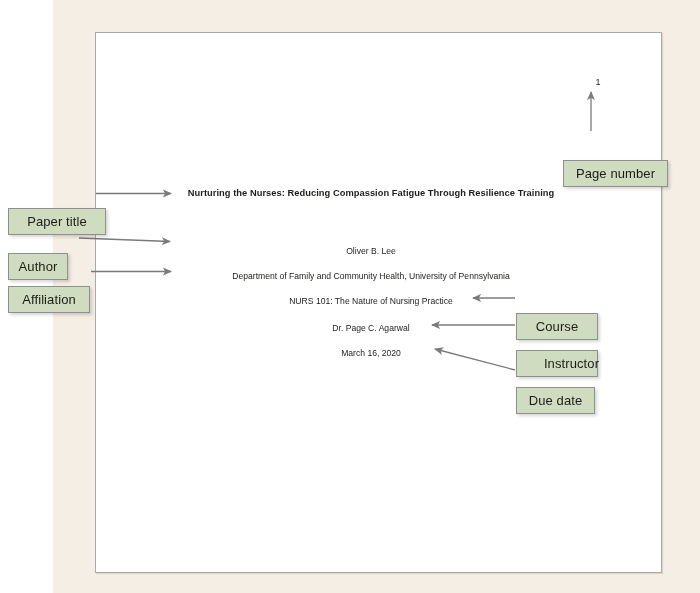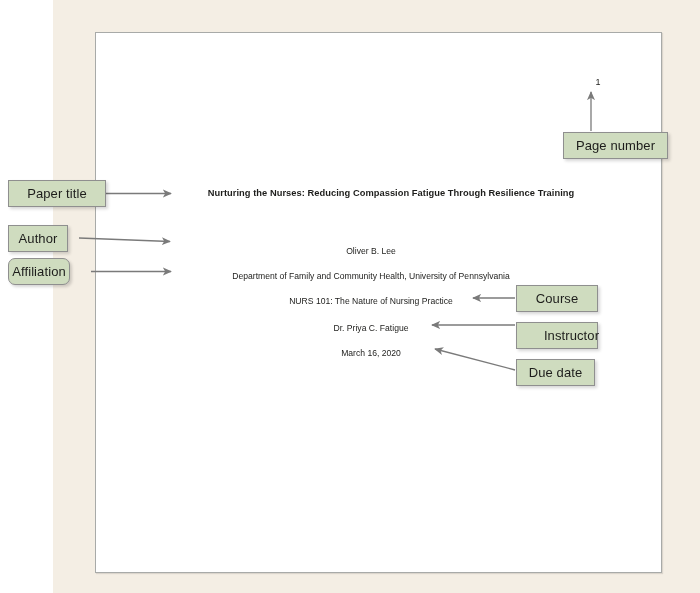--- a/index.html
+++ b/index.html
@@ -50,21 +50,20 @@
   .doc-title {
     position: absolute;
     left: 0;
     top: 155px;
     width: 550px;
     text-align: center;
     font-size: 9.3px;
     font-weight: bold;
     color: #1d1d1b;
     letter-spacing: 0.05px;
-    padding-left: 20px;
   }
   .doc-line {
     position: absolute;
     left: 0;
     width: 550px;
     text-align: center;
     font-size: 8.6px;
     color: #1d1d1b;
   }
   .ln-author     { top: 213px; }
@@ -79,24 +78,25 @@
     background: #cfdcbf;
     border: 1px solid #8f8f8f;
     box-sizing: border-box;
     display: flex;
     align-items: center;
     justify-content: center;
     font-size: 13px;
     color: #1d1d1b;
     box-shadow: 2px 2px 3px rgba(0,0,0,0.16);
     letter-spacing: 0.1px;
+    margin-top: 28px;
   }
   .c-paper-title { left: 8px;   top: 180px; width: 98px;  height: 27px; }
   .c-author      { left: 8px;   top: 225px; width: 60px;  height: 27px; }
-  .c-affiliation { left: 8px;   top: 258px; width: 62px;  height: 27px; border-radius: 7px; }
+  .c-affiliation { left: 8px;   top: 258px; width: 82px;  height: 27px; }
   .c-page-number { left: 563px; top: 132px; width: 105px; height: 27px; }
   .c-course      { left: 516px; top: 285px; width: 82px;  height: 27px; text-align: center; }
   .c-instructor  { left: 516px; top: 322px; width: 82px;  height: 27px; padding-left: 29px; }
   .c-due-date    { left: 516px; top: 359px; width: 79px;  height: 27px; }
 
   
   .arrows {
     position: absolute;
     left: 0; top: 0;
     width: 700px; height: 593px;
@@ -115,21 +115,21 @@
     <div class="page-number-inner">1</div>
 
     <div class="doc-title">Nurturing the Nurses: Reducing Compassion Fatigue Through Resilience Training</div>
 
     <div class="doc-line ln-author">Oliver B. Lee</div>
 
     <div class="doc-line ln-affil">Department of Family and Community Health, University of Pennsylvania</div>
 
     <div class="doc-line ln-course">NURS 101: The Nature of Nursing Practice</div>
 
-    <div class="doc-line ln-instructor">Dr. Priya C. Fatigue</div>
+    <div class="doc-line ln-instructor">Dr. Page C. Agarwal</div>
 
     <div class="doc-line ln-date">March 16, 2020</div>
   </div>
 
   <svg class="arrows" viewBox="0 0 700 593" width="700" height="593">
     <defs>
       <marker id="arrowR" viewBox="0 0 10 10" refX="9" refY="5" markerWidth="7" markerHeight="7" orient="auto-start-reverse">
         <path d="M 0 0.6 L 10 5 L 0 9.4 L 2.6 5 Z" fill="#7a7a7a"></path>
       </marker>
     </defs>

